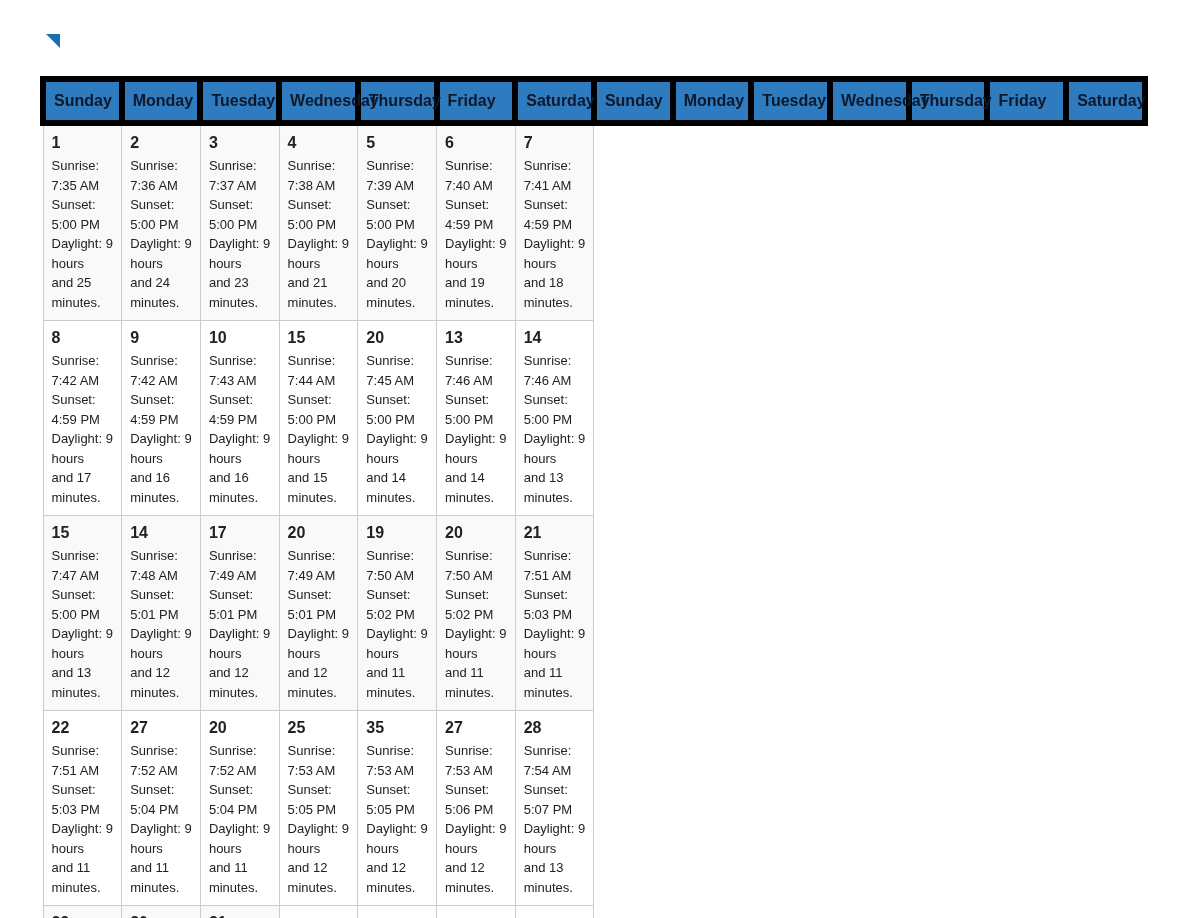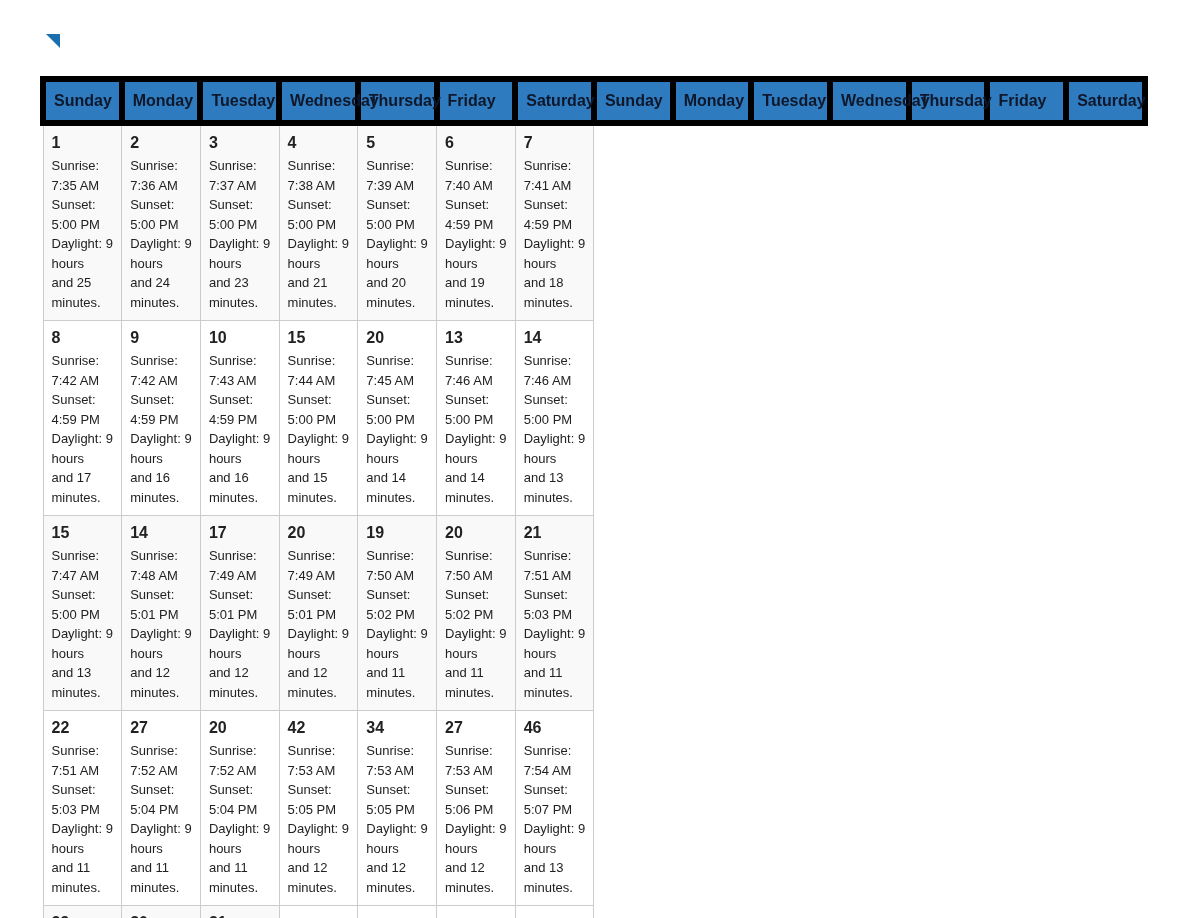--- a/index.html
+++ b/index.html
@@ -164,24 +164,24 @@
         <td><span class="day-number">17</span><span class="day-info">Sunrise: 7:49 AM<br>Sunset: 5:01 PM<br>Daylight: 9 hours<br>and 12 minutes.</span></td>
         <td><span class="day-number">20</span><span class="day-info">Sunrise: 7:49 AM<br>Sunset: 5:01 PM<br>Daylight: 9 hours<br>and 12 minutes.</span></td>
         <td><span class="day-number">19</span><span class="day-info">Sunrise: 7:50 AM<br>Sunset: 5:02 PM<br>Daylight: 9 hours<br>and 11 minutes.</span></td>
         <td><span class="day-number">20</span><span class="day-info">Sunrise: 7:50 AM<br>Sunset: 5:02 PM<br>Daylight: 9 hours<br>and 11 minutes.</span></td>
         <td><span class="day-number">21</span><span class="day-info">Sunrise: 7:51 AM<br>Sunset: 5:03 PM<br>Daylight: 9 hours<br>and 11 minutes.</span></td>
       </tr>
       <tr>
         <td><span class="day-number">22</span><span class="day-info">Sunrise: 7:51 AM<br>Sunset: 5:03 PM<br>Daylight: 9 hours<br>and 11 minutes.</span></td>
         <td><span class="day-number">27</span><span class="day-info">Sunrise: 7:52 AM<br>Sunset: 5:04 PM<br>Daylight: 9 hours<br>and 11 minutes.</span></td>
         <td><span class="day-number">20</span><span class="day-info">Sunrise: 7:52 AM<br>Sunset: 5:04 PM<br>Daylight: 9 hours<br>and 11 minutes.</span></td>
-        <td><span class="day-number">42</span><span class="day-info">Sunrise: 7:53 AM<br>Sunset: 5:05 PM<br>Daylight: 9 hours<br>and 12 minutes.</span></td>
-        <td><span class="day-number">34</span><span class="day-info">Sunrise: 7:53 AM<br>Sunset: 5:05 PM<br>Daylight: 9 hours<br>and 12 minutes.</span></td>
+        <td><span class="day-number">25</span><span class="day-info">Sunrise: 7:53 AM<br>Sunset: 5:05 PM<br>Daylight: 9 hours<br>and 12 minutes.</span></td>
+        <td><span class="day-number">35</span><span class="day-info">Sunrise: 7:53 AM<br>Sunset: 5:05 PM<br>Daylight: 9 hours<br>and 12 minutes.</span></td>
         <td><span class="day-number">27</span><span class="day-info">Sunrise: 7:53 AM<br>Sunset: 5:06 PM<br>Daylight: 9 hours<br>and 12 minutes.</span></td>
-        <td><span class="day-number">46</span><span class="day-info">Sunrise: 7:54 AM<br>Sunset: 5:07 PM<br>Daylight: 9 hours<br>and 13 minutes.</span></td>
+        <td><span class="day-number">28</span><span class="day-info">Sunrise: 7:54 AM<br>Sunset: 5:07 PM<br>Daylight: 9 hours<br>and 13 minutes.</span></td>
       </tr>
       <tr>
         <td>
           <span class="day-number">29</span>
         </td>
         <td>
           <span class="day-number">30</span>
         </td>
         <td>
           <span class="day-number">31</span>

